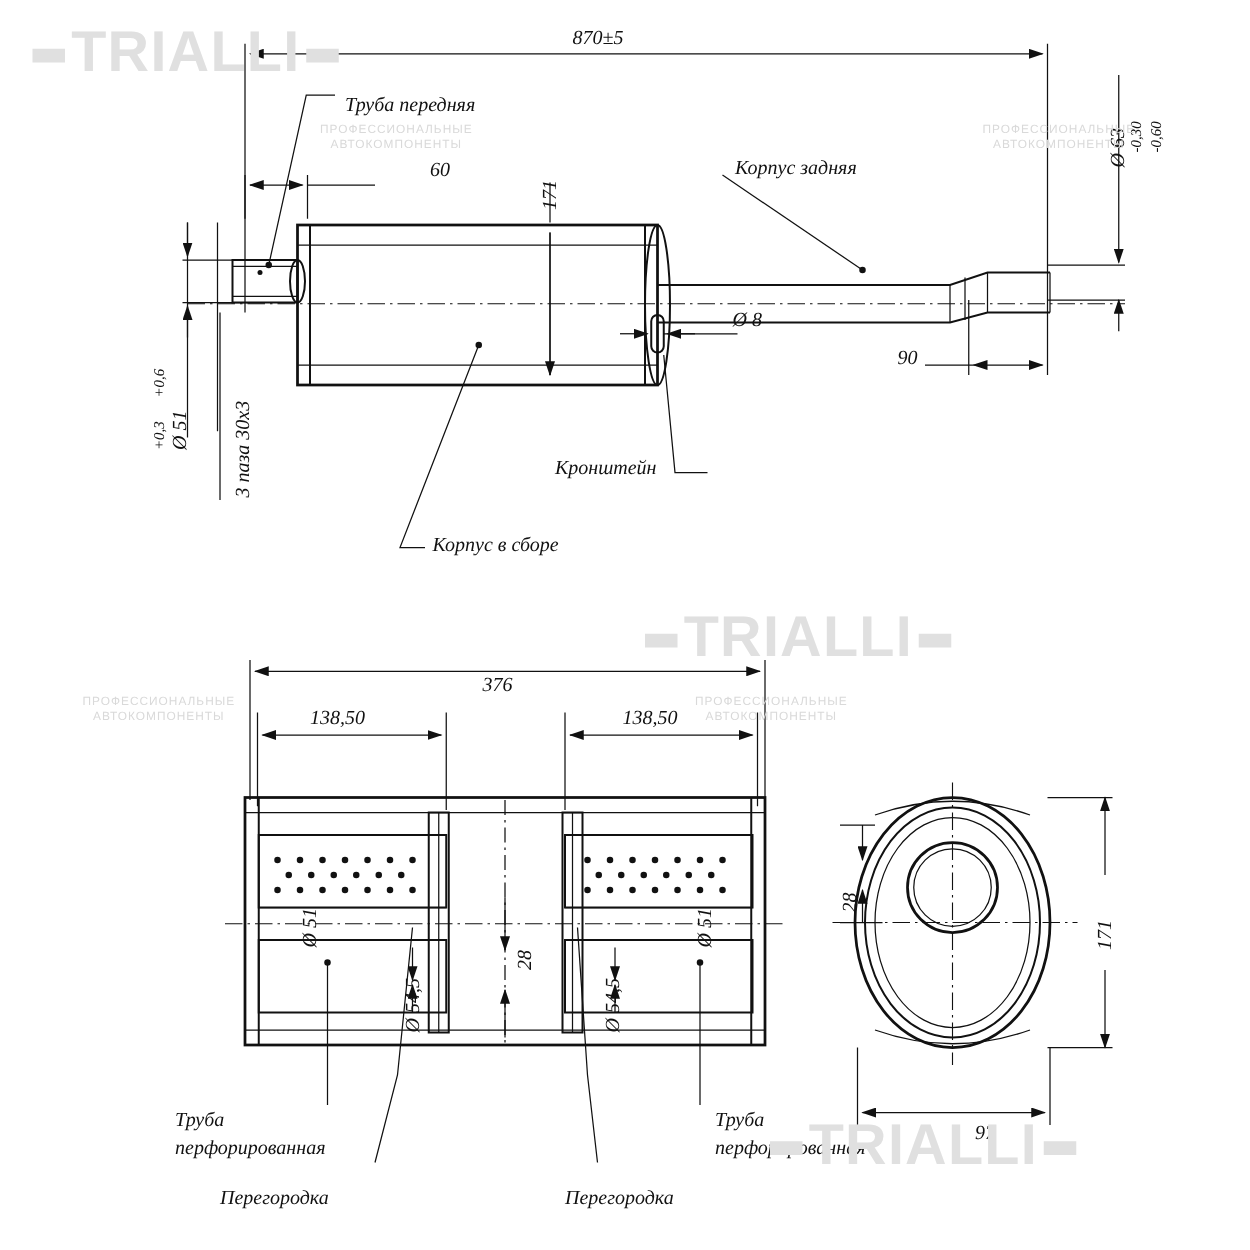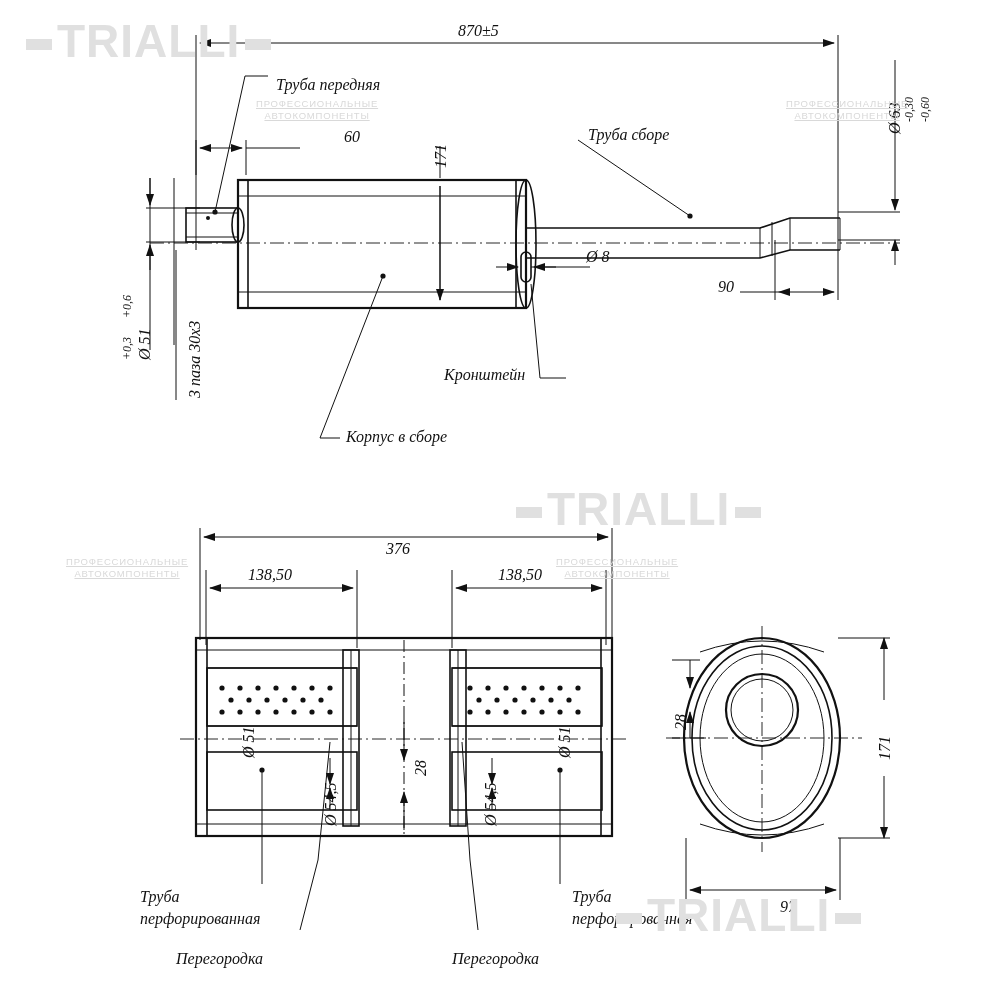--- a/index.html
+++ b/index.html
@@ -7,21 +7,21 @@
     width:1000px;height:1000px;background:#ffffff;
     font-family:"Liberation Serif", serif;
     position:relative;overflow:hidden;
   }
   #stage{position:absolute;left:0;top:0;width:1000px;height:1000px;}
   .lbl{position:absolute;font-style:italic;font-size:16px;color:#111;white-space:nowrap;}
   .lbl.sm{font-size:14px;}
   .lbl.rot90{transform:rotate(-90deg);transform-origin:left top;}
   .wm{position:absolute;color:#d9d9d9;font-family:"Liberation Sans",sans-serif;
       font-size:9.5px;letter-spacing:.8px;text-align:center;line-height:12px;
-      white-space:nowrap;text-decoration:underline;}
+      white-space:nowrap;}
   .trialli{position:absolute;color:#e0e0e0;font-family:"Liberation Sans",sans-serif;
       font-weight:bold;font-size:46px;letter-spacing:1px;}
   .trialli .bar{display:inline-block;width:26px;height:11px;background:#e0e0e0;
       vertical-align:middle;margin-right:5px;}
   .trialli .bar2{display:inline-block;width:26px;height:11px;background:#e0e0e0;
       vertical-align:middle;margin-left:5px;}
   svg{position:absolute;left:0;top:0;}
   .stk{stroke:#111;fill:none;}
   .thin{stroke-width:1;}
   .med{stroke-width:1.6;}
@@ -280,21 +280,21 @@
   </svg>
 
   <div class="lbl" style="left:458px;top:22px;">870±5</div>
 
   <div class="lbl" style="left:276px;top:76px;">Труба передняя</div>
 
   <div class="lbl" style="left:298px;top:128px;margin-left:46px;">60</div>
 
   <div class="lbl rot90" style="left:432px;top:168px;">171</div>
 
-  <div class="lbl" style="left:588px;top:126px;">Труба сборе</div>
+  <div class="lbl" style="left:588px;top:126px;">Корпус задняя</div>
 
   <div class="lbl" style="left:586px;top:248px;">Ø 8</div>
 
   <div class="lbl" style="left:718px;top:278px;">90</div>
 
   <div class="lbl rot90" style="left:136px;top:360px;">Ø 51</div>
   <div class="lbl sm rot90" style="left:120px;top:318px;font-size:12px;">+0,6</div>
   <div class="lbl sm rot90" style="left:120px;top:360px;font-size:12px;">+0,3</div>
 
   <div class="lbl rot90" style="left:186px;top:398px;">3 паза 30х3</div>

